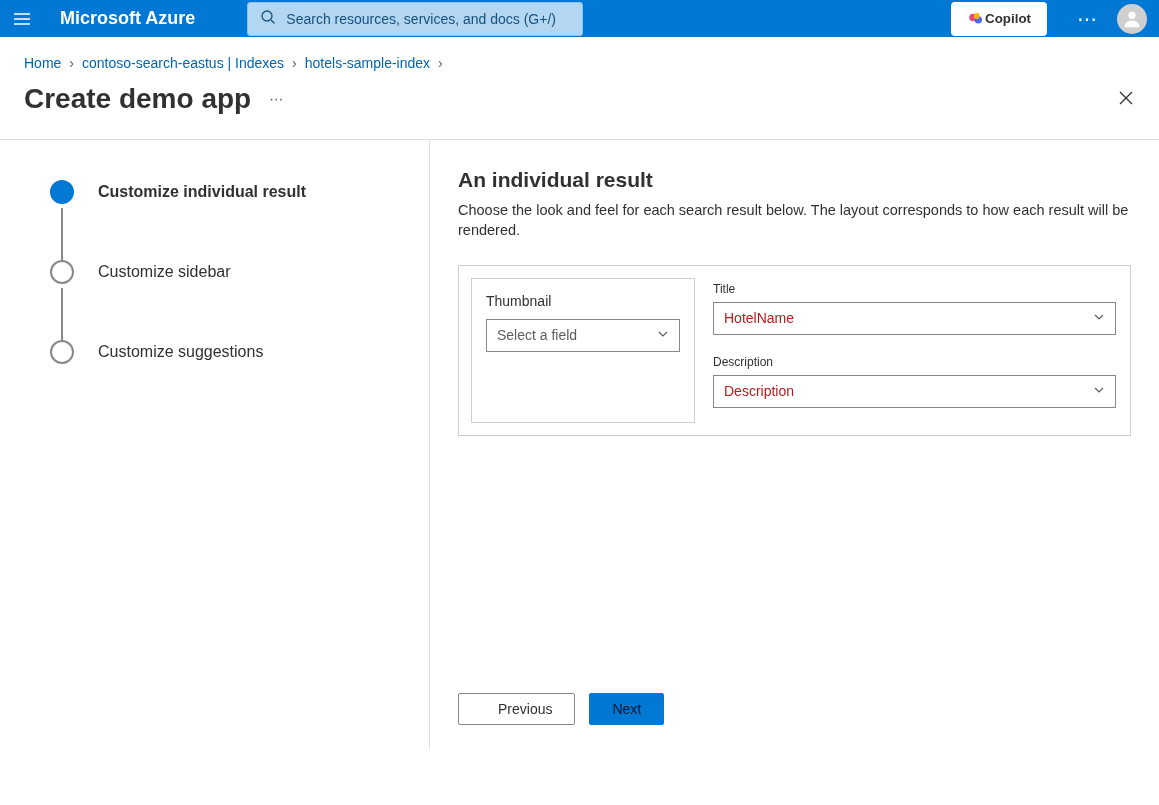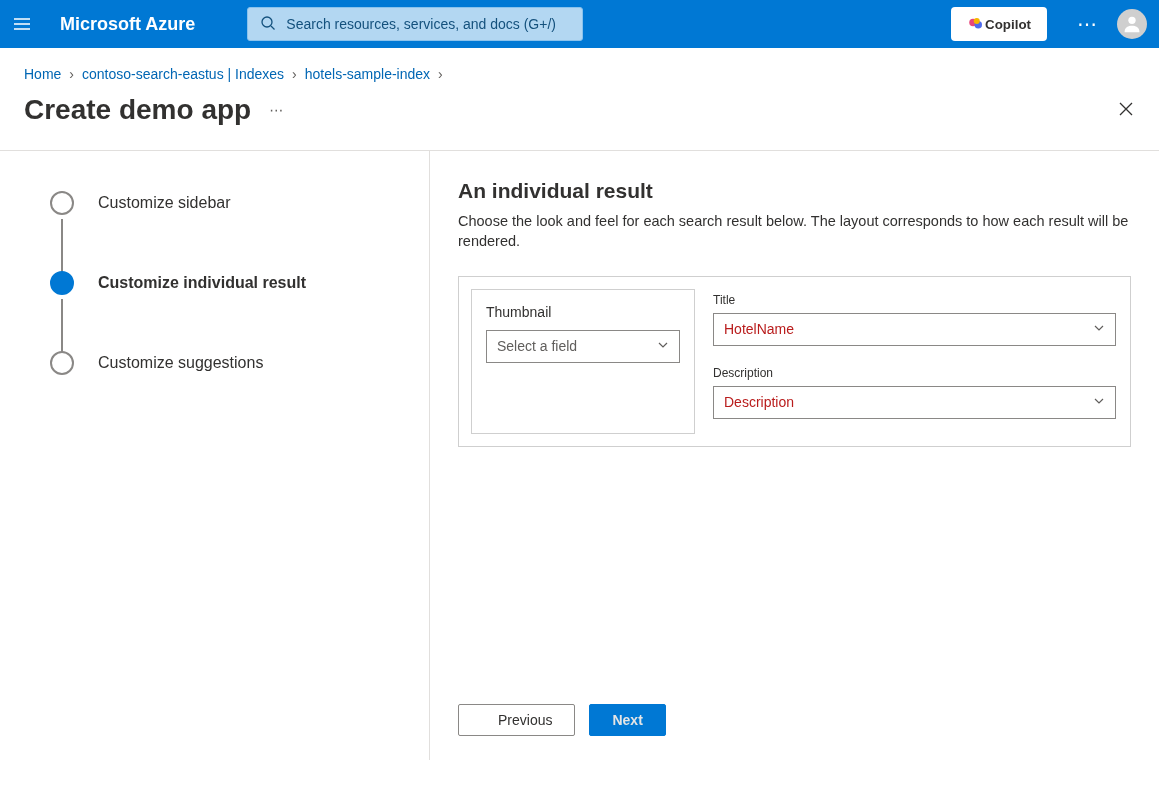--- a/index.html
+++ b/index.html
@@ -1,19 +1,19 @@
 <!DOCTYPE html>
 <html><head>
 <meta charset="utf-8">
 <style>
   * { box-sizing: border-box; margin: 0; padding: 0; }
   body { font-family: "Segoe UI", -apple-system, BlinkMacSystemFont, sans-serif; color: #323130; background: #fff; font-size: 14px; }
 
   
-  .topbar { background: #0078d4; height: 48px; display: flex; align-items: center; padding: 0 12px; color: #fff; gap: 16px; }
+  .topbar { background: #0078d4; height: 37px; display: flex; align-items: center; padding: 0 12px; color: #fff; gap: 16px; }
   .hamburger { color: #fff; display:flex; align-items:center; cursor:pointer; }
   .brand { font-size: 18px; font-weight: 600; margin-right: 36px; margin-left: 12px; white-space: nowrap; }
   .search-wrap { flex: 1; max-width: 540px; }
   .search-box { background: #b3d7f2; height: 34px; border-radius: 3px; display: flex; align-items: center; padding: 0 12px; gap: 10px; border: 1px solid #8ac2ec; }
   .search-box input { background: transparent; border: none; outline: none; flex: 1; font-size: 14px; color: #003e6e; }
   .search-box input::placeholder { color: #14517d; }
   .copilot-btn { background: #fff; color: #323130; font-weight: 600; height: 34px; border-radius: 4px; padding: 0 16px; display: flex; align-items: center; gap: 0; border:none; cursor:pointer; }
   .copilot-logo { width:18px; height:18px; }
   .top-actions { display:flex; align-items:center; gap:18px; margin-left: 14px; }
   .kebab { color:#fff; font-size:20px; letter-spacing:2px; cursor:pointer; }
@@ -66,21 +66,21 @@
   .select .chevd { margin-left:8px; }
   .fields { flex:1; padding: 16px 14px 14px 6px; }
   .field-label { font-size:12px; margin-bottom:6px; }
   .field + .field { margin-top:20px; }
   .wide-select { width:100%; }
 
   
   .footer-btns { margin-top:auto; padding-top:36px; display:flex; gap:14px; }
   .btn { height:32px; padding:0 22px; font-size:14px; border-radius:2px; cursor:pointer; font-family:inherit; }
   .btn-default { background:#fff; border:1px solid #8a8886; color:#323130;padding-left:39px; }
-  .btn-primary { background:#0078d4; border:1px solid #0078d4; color:#e5e5e5; font-weight:700; }
+  .btn-primary { background:#0078d4; border:1px solid #0078d4; color:#0f172a; font-weight:400; }
 </style>
 </head>
 <body>
 
 <div class="topbar">
   <div class="hamburger">
     <svg width="20" height="20" viewBox="0 0 20 20">
         <path stroke="#fff" stroke-width="1.6" d="M2 5h16M2 10h16M2 15h16"></path>
       </svg>
   </div>
@@ -133,28 +133,28 @@
   <span class="close-x">
     <svg width="18" height="18" viewBox="0 0 18 18">
         <path d="M3 3l12 12M15 3L3 15" stroke="#323130" stroke-width="1.3"></path>
       </svg>
   </span>
 </div>
 
 <div class="panel">
 
   <div class="steps-col">
+    <div class="step active">
+      <div class="step-dot"></div>
+      <div class="step-label">Customize individual result</div>
+      <div class="step-line"></div>
+    </div>
     <div class="step">
       <div class="step-dot"></div>
       <div class="step-label">Customize sidebar</div>
-      <div class="step-line"></div>
-    </div>
-    <div class="step active">
-      <div class="step-dot"></div>
-      <div class="step-label">Customize individual result</div>
       <div class="step-line"></div>
     </div>
     <div class="step">
       <div class="step-dot"></div>
       <div class="step-label">Customize suggestions</div>
     </div>
   </div>
 
   <div class="content-col">
 

